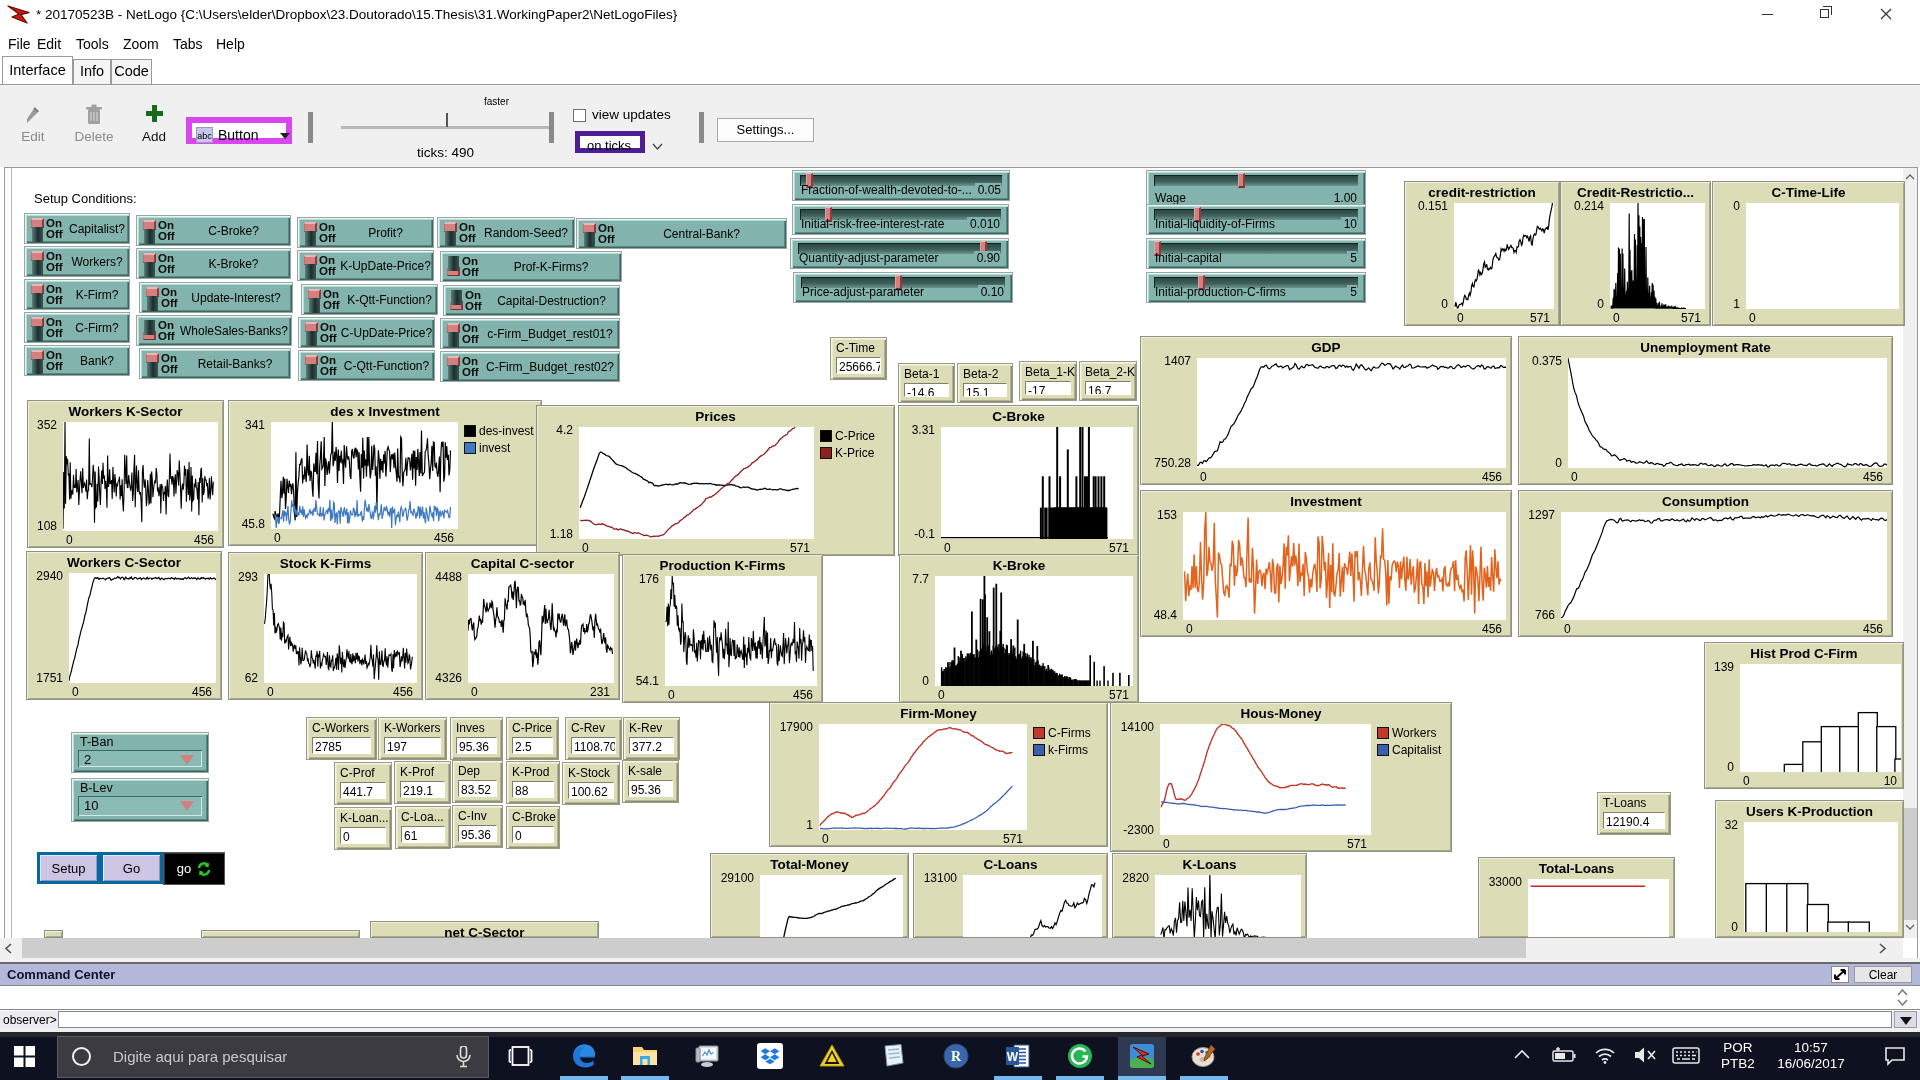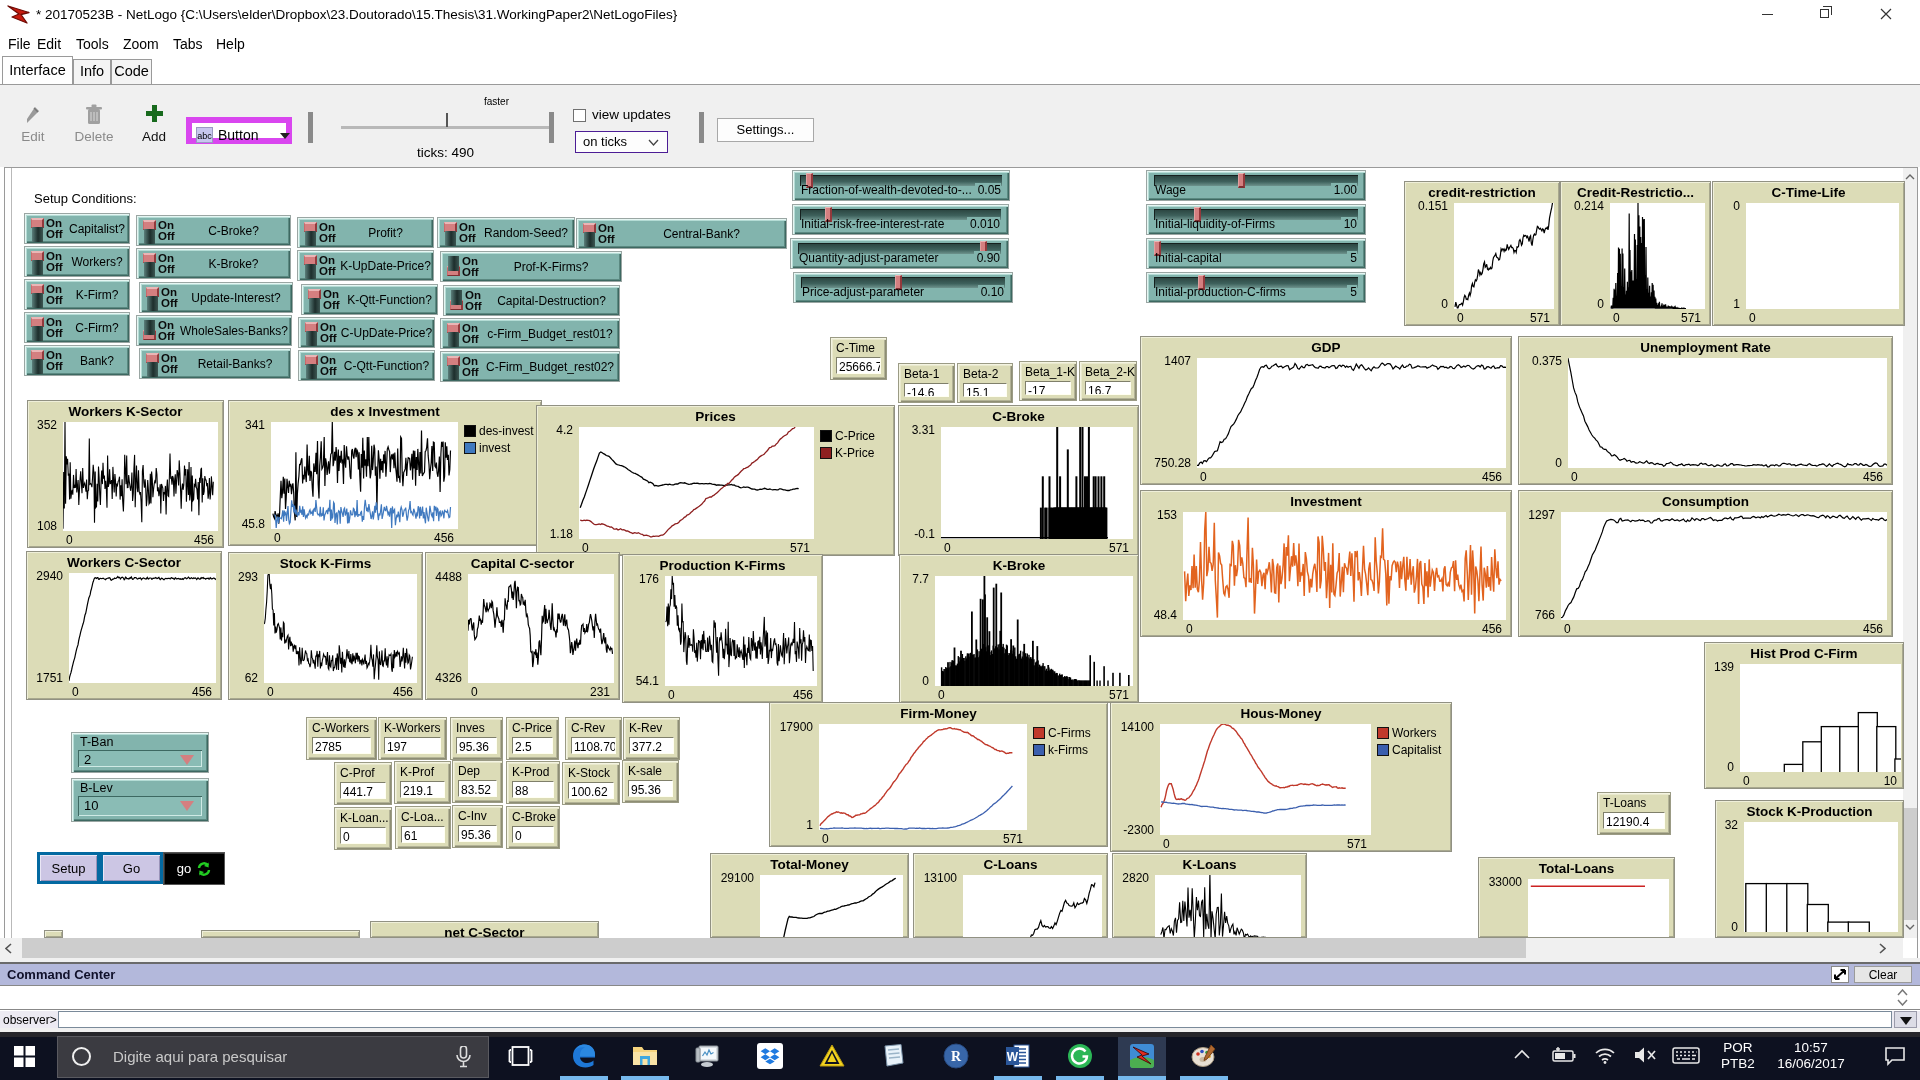--- a/index.html
+++ b/index.html
@@ -85,21 +85,21 @@
  <div class="abs" style="left:88px;top:10px;width:0;height:0;border-left:5px solid transparent;border-right:5px solid transparent;border-top:6px solid #222"></div>
     </div>
 <div class="abs" style="left:308px;top:27px;width:5px;height:31px;background:#8a8a8a"></div>
 <div class="abs" style="left:341px;top:41px;width:211px;height:3px;background:#b8b8b8"></div>
 <div class="abs" style="left:446px;top:28px;width:2px;height:14px;background:#555"></div>
 <div class="abs" style="left:549px;top:27px;width:5px;height:31px;background:#8a8a8a"></div>
 <div class="abs" style="left:484px;top:11px;font-size:10px">faster</div>
 <div class="abs" style="left:417px;top:60px;font-size:13.5px">ticks: 490</div>
 <div class="abs" style="left:573px;top:24px;width:13px;height:13px;background:#fff;border:1px solid #707070"></div>
 <div class="abs" style="left:592px;top:22px;font-size:13.5px">view updates</div>
-<div class="abs" style="left:575px;top:46px;width:93px;height:22px;background:#fdfdfd;border:1px solid #4c1d95">
+<div class="abs" style="left:575px;top:46px;width:70px;height:22px;background:#fdfdfd;border:5px solid #4c1d95">
  <div class="abs" style="left:7px;top:2px;font-size:13px">on ticks</div>
  <svg class="abs" style="left:72px;top:7px" width="11" height="7" viewBox="0 0 11 7">
         <path d="M1 1 L5.5 6 L10 1" fill="none" stroke="#444" stroke-width="1.3"></path>
       </svg>
     </div>
 <div class="abs" style="left:699px;top:27px;width:5px;height:31px;background:#8a8a8a"></div>
 <div class="abs" style="left:717px;top:33px;width:97px;height:24px;background:#fdfdfd;border:1px solid #a8a8a8;text-align:center;font-size:13px;padding-top:3px">Settings...</div>
 </div>
 <div class="abs" style="left:4px;top:167px;width:1px;height:791px;background:#9a9a9a"></div>
 <div class="abs" style="left:11px;top:167px;width:1px;height:771px;background:#b9b9b9"></div>
@@ -288,21 +288,21 @@
 <div class="slhandle" style="left:189px"></div>
 <div class="sllab">Quantity-adjust-parameter</div>
     <div class="slval">0.90</div>
   </div>
 <div class="sl" style="left:793px;top:272px;width:220px;height:31px">
 <div class="sltrack" style="left:7px;right:7px"></div>
 <div class="slhandle" style="left:101px"></div>
 <div class="sllab">Price-adjust-parameter</div>
     <div class="slval">0.10</div>
   </div>
-<div class="sl" style="left:1146px;top:170px;width:220px;height:31px">
+<div class="sl" style="left:1146px;top:170px;width:220px;height:39px">
 <div class="sltrack" style="left:7px;right:7px"></div>
 <div class="slhandle" style="left:91px"></div>
 <div class="sllab">Wage</div>
     <div class="slval">1.00</div>
   </div>
 <div class="sl" style="left:1146px;top:204px;width:220px;height:31px">
 <div class="sltrack" style="left:7px;right:7px"></div>
 <div class="slhandle" style="left:47px"></div>
 <div class="sllab">Initial-liquidity-of-Firms</div>
     <div class="slval">10</div>
@@ -1021,21 +1021,21 @@
 <div class="plot" style="left:1478px;top:857px;width:197px;height:81px">
 <div class="pltit">Total-Loans</div>
 <div class="plwa" style="left:49px;top:21px;width:141px;height:60px">
       <svg class="pser" width="141" height="60" viewBox="0 0 141 60">
         <polyline points="2.8,7.2 117.0,7.2" fill="none" stroke="#cc2222" stroke-width="1.6"></polyline>
       </svg>
     </div>
 <div class="ply" style="right:152px;top:17px">33000</div>
   </div>
 <div class="plot" style="left:1715px;top:800px;width:189px;height:138px">
-<div class="pltit">Stock K-Production</div>
+<div class="pltit">Users K-Production</div>
 <div class="plwa" style="left:28px;top:21px;width:154px;height:110px">
       <svg class="pser" width="154" height="110" viewBox="0 0 154 110">
         <rect x="1.8" y="61.6" width="21.0" height="50.4" fill="#fff" stroke="#000" stroke-width="1.3"></rect>
         <rect x="22.3" y="61.6" width="21.0" height="50.4" fill="#fff" stroke="#000" stroke-width="1.3"></rect>
         <rect x="42.8" y="61.6" width="21.0" height="50.4" fill="#fff" stroke="#000" stroke-width="1.3"></rect>
         <rect x="63.3" y="82.5" width="21.0" height="29.5" fill="#fff" stroke="#000" stroke-width="1.3"></rect>
         <rect x="83.8" y="100.1" width="21.0" height="11.9" fill="#fff" stroke="#000" stroke-width="1.3"></rect>
         <rect x="104.3" y="100.1" width="21.0" height="11.9" fill="#fff" stroke="#000" stroke-width="1.3"></rect>
       </svg>
     </div>

